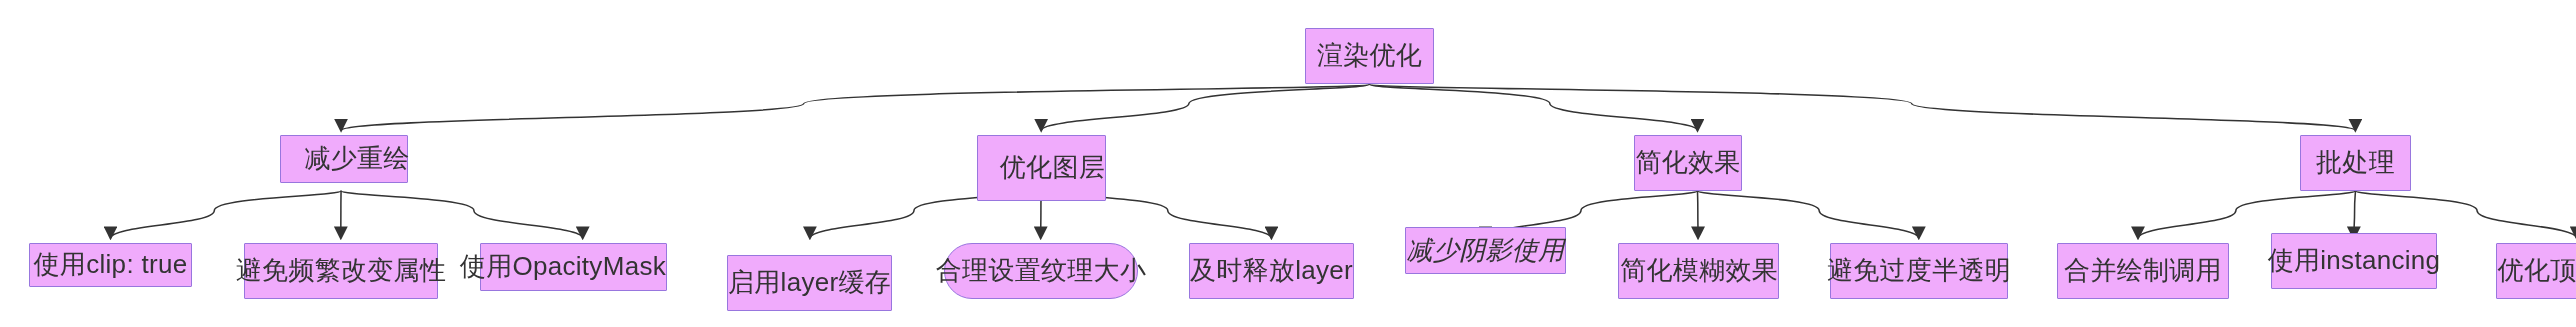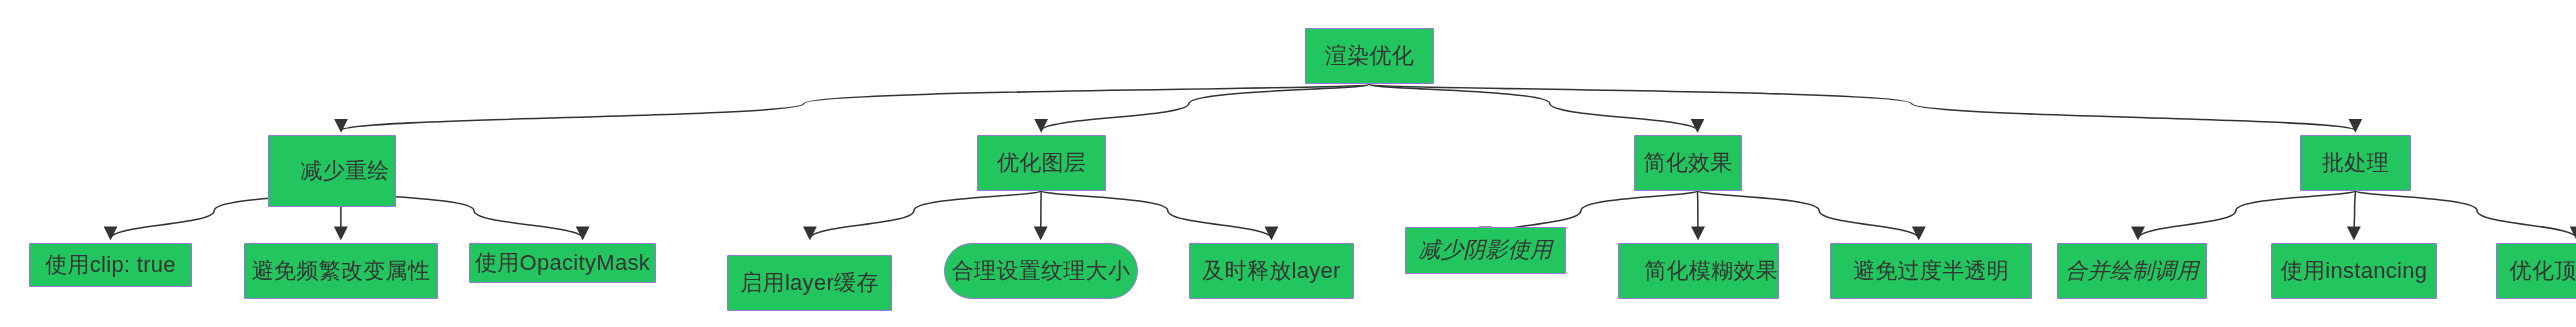--- a/index.html
+++ b/index.html
@@ -7,28 +7,28 @@
   body{
     font-family:"Liberation Sans","DejaVu Sans",sans-serif;
     width:2681px;height:328px;
     overflow:hidden;
   }
   #canvas{position:relative;width:2681px;height:328px;background:#ffffff;}
   #edges{position:absolute;left:0;top:0;width:2681px;height:328px;pointer-events:none;}
   .node{
     position:absolute;
     box-sizing:border-box;
-    background:#22c55e;
+    background:#f0abfc;
     border:1.5px solid #9876DE;
     border-radius:1px;
     display:flex;
     align-items:center;
     justify-content:center;
     color:#333333;
-    font-size:22px;
+    font-size:26px;
     line-height:1.2;
     white-space:nowrap;
     letter-spacing:0.3px;
   }
   .node .lbl{display:block;}
 </style>
 </head>
 <body>
 
 <div id="canvas">
@@ -54,63 +54,63 @@
         <path d="M3295,370 C3295,381.0 3531.2,381.0 3531.2,408.6 S3724.5,436.2 3724.5,462" marker-end="url(#arrow)"></path>
         <path d="M4572,370 C4572,381.0 4339.9,381.0 4339.9,408.6 S4150,436.2 4150,462" marker-end="url(#arrow)"></path>
         <path d="M4572,370 C4572,381.0 4570.4,381.0 4570.4,408.6 S4569,436.2 4569,462" marker-end="url(#arrow)"></path>
         <path d="M4572,370 C4572,381.0 4808.2,381.0 4808.2,408.6 S5001.5,436.2 5001.5,462" marker-end="url(#arrow)"></path>
       </g>
   </svg>
   <div id="nodes-layer">
       <div class="node" style="left: 1305px; top: 28px; width: 129px; height: 56px;">
         <span class="lbl">渲染优化</span>
       </div>
-      <div class="node" style="left: 268px; top: 135px; width: 128px; height: 72px; padding-left: 26px;">
+      <div class="node" style="left: 280px; top: 135px; width: 128px; height: 48px; padding-left: 26px;">
         <span class="lbl">减少重绘</span>
       </div>
-      <div class="node" style="left: 977px; top: 135px; width: 129px; height: 56px;">
+      <div class="node" style="left: 977px; top: 135px; width: 129px; height: 66px; justify-content: flex-end;">
         <span class="lbl">优化图层</span>
       </div>
       <div class="node" style="left: 1634px; top: 135px; width: 108px; height: 56px;">
         <span class="lbl">简化效果</span>
       </div>
       <div class="node" style="left: 2300px; top: 135px; width: 111px; height: 56px;">
         <span class="lbl">批处理</span>
       </div>
       <div class="node" style="left: 29px; top: 243px; width: 163px; height: 44px;">
         <span class="lbl">使用clip: true</span>
       </div>
       <div class="node" style="left: 244px; top: 243px; width: 194px; height: 56px;">
         <span class="lbl">避免频繁改变属性</span>
       </div>
-      <div class="node" style="left: 469px; top: 243px; width: 187px; height: 40px;">
+      <div class="node" style="left: 480px; top: 243px; width: 187px; height: 48px; justify-content: flex-end;">
         <span class="lbl">使用OpacityMask</span>
       </div>
       <div class="node" style="left: 727px; top: 243px; width: 165px; height: 56px; margin-top: 12px;">
         <span class="lbl">启用layer缓存</span>
       </div>
       <div class="node" style="left: 944px; top: 243px; width: 194px; height: 56px; border-radius: 28px;">
         <span class="lbl">合理设置纹理大小</span>
       </div>
       <div class="node" style="left: 1189px; top: 243px; width: 165px; height: 56px; justify-content: center;">
         <span class="lbl">及时释放layer</span>
       </div>
       <div class="node" style="left: 1405px; top: 227px; width: 161px; height: 47px; font-style: italic;">
         <span class="lbl">减少阴影使用</span>
       </div>
       <div class="node" style="left: 1618px; top: 243px; width: 161px; height: 56px; justify-content: flex-end;">
         <span class="lbl">简化模糊效果</span>
       </div>
-      <div class="node" style="left: 1830px; top: 243px; width: 202px; height: 56px;">
+      <div class="node" style="left: 1830px; top: 243px; width: 178px; height: 56px;">
         <span class="lbl">避免过度半透明</span>
       </div>
-      <div class="node" style="left: 2057px; top: 243px; width: 150px; height: 56px; font-style: italic;">
+      <div class="node" style="left: 2057px; top: 243px; width: 172px; height: 56px;">
         <span class="lbl">合并绘制调用</span>
       </div>
-      <div class="node" style="left: 2271px; top: 243px; width: 166px; height: 56px; text-align: right;">
+      <div class="node" style="left: 2271px; top: 233px; width: 166px; height: 56px; text-align: right;">
         <span class="lbl">使用instancing</span>
       </div>
       <div class="node" style="left: 2496px; top: 243px; width: 161px; height: 56px;">
         <span class="lbl">优化顶点数据</span>
       </div>
     </div>
 </div>
 
 
 </body></html>

